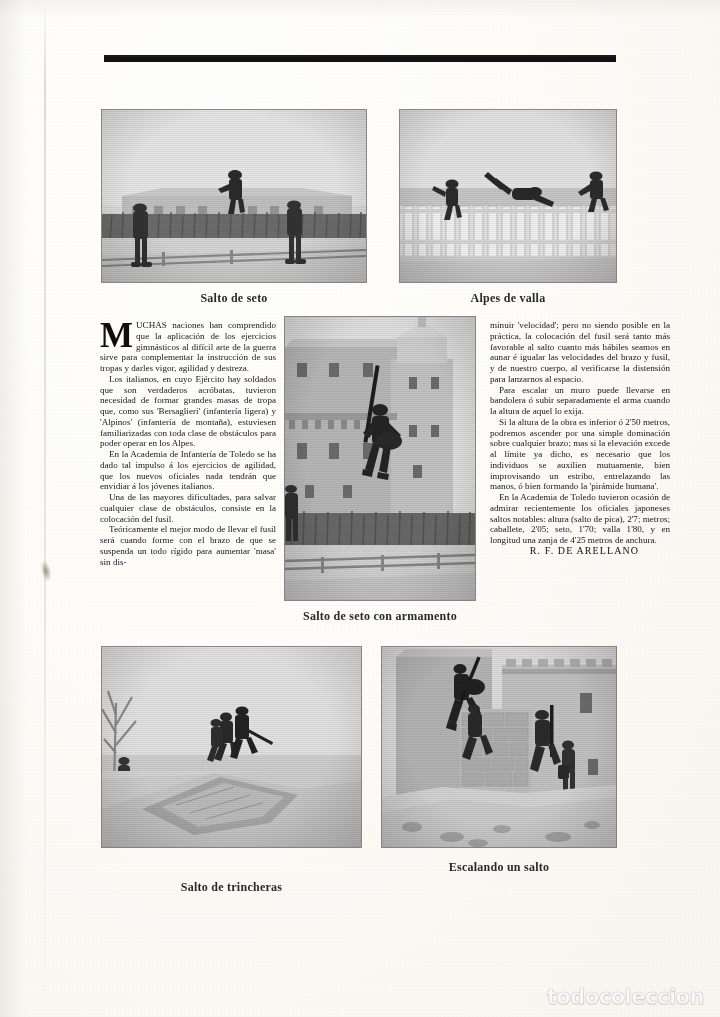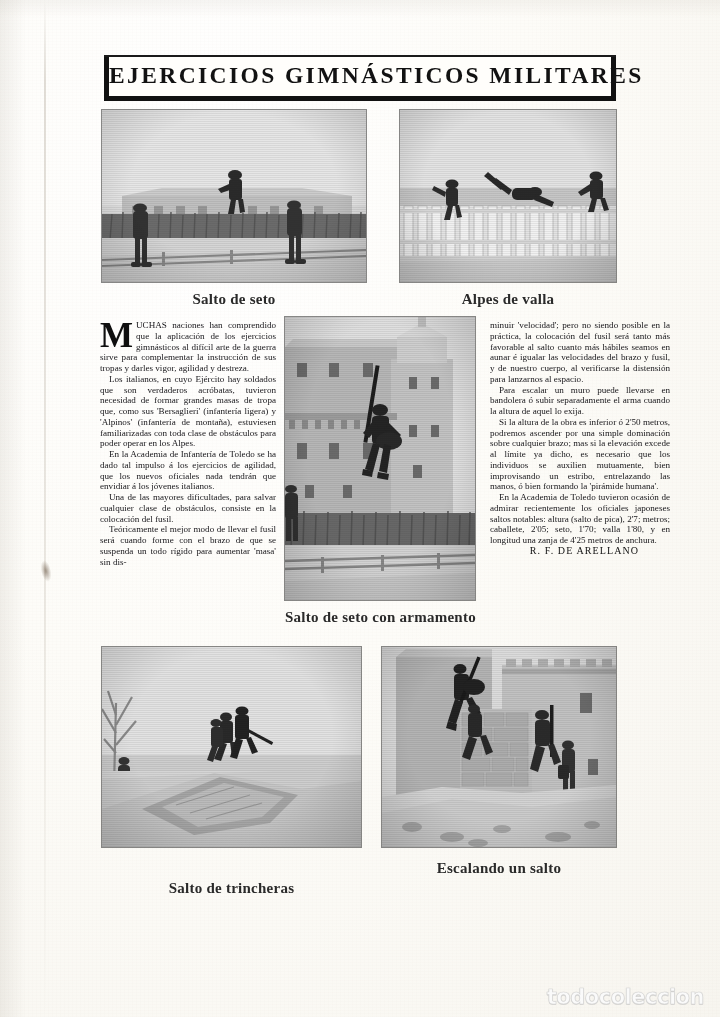--- a/index.html
+++ b/index.html
@@ -116,21 +116,21 @@
   .photo .vig {
     position: absolute; inset: 0;
     background: radial-gradient(ellipse at 50% 45%, rgba(0,0,0,0) 55%, rgba(0,0,0,.16) 100%);
     pointer-events: none;
   }
 
   .caption {
     position: absolute;
     font-family: "Liberation Serif", serif;
     font-weight: bold;
-    font-size: 15px;
+    font-size: 12px;
     letter-spacing: .25px;
     color: #2a2a2a;
     text-align: center;
     white-space: nowrap;
   }
 
   
   #photo-salto-seto      { left: 4px;   top: 110px; width: 264px; height: 172px; }
   #photo-salto-valla     { left: 302px; top: 110px; width: 216px; height: 172px; }
   #photo-seto-armamento  { left: 187px; top: 317px; width: 190px; height: 283px; }
@@ -202,23 +202,20 @@
   <div class="paper-grain"></div>
   <div class="edge-shade-left"></div>
   <div class="edge-shade-top"></div>
   <div class="crease"></div>
   <div class="blemish"></div>
 
   <div class="content">
 
     <div class="title-block">
       <div class="rule-thin"></div>
-      <div class="title-bar">
-        <div class="page-title">EJERCICIOS GIMNÁSTICOS MILITARES</div>
-      </div>
       <div class="rule-thick"></div>
     </div>
 
     <div class="photo" id="photo-salto-seto">
       <div class="sky"></div>
       <svg viewBox="0 0 264 172" width="264" height="172" style="position:absolute;inset:0">
         <rect x="0" y="0" width="264" height="172" fill="#dedcd6"></rect>
         <rect x="0" y="0" width="264" height="96" fill="#e6e4df"></rect>
 
         <rect x="20" y="86" width="230" height="34" fill="#c2bfb7"></rect>

